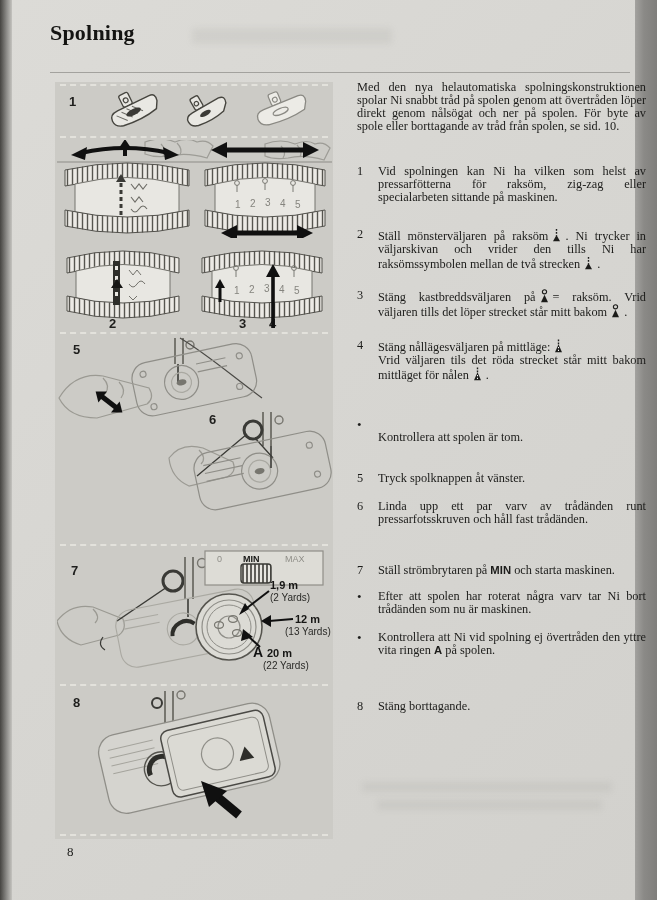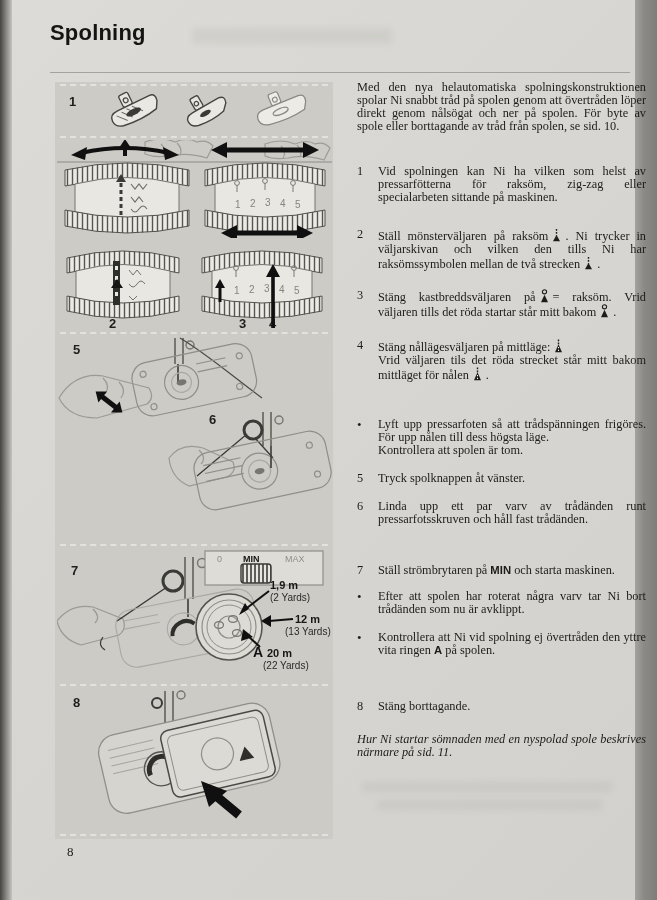--- a/index.html
+++ b/index.html
@@ -12,21 +12,21 @@
   
   .edge-left{position:absolute;left:0;top:0;width:12px;height:900px;
     background:linear-gradient(to right,#454441,#8c8b88 55%,#c4c3bf);}
   .edge-right{position:absolute;right:0;top:0;width:22px;height:900px;
     background:linear-gradient(to right,#a3a29f,#8b8a87 40%,#7f7e7b);}
   .page{position:absolute;left:12px;top:0;width:623px;height:900px;
     background:linear-gradient(135deg,#dcdbd7 0%,#d7d6d2 45%,#d2d1cd 100%);}
 
   
   .title{position:absolute;left:38px;top:20px;margin:0;
-    font-family:Liberation Sans, sans-serif;
+    font-family:Liberation Serif, serif;
     font-size:22px;font-weight:700;color:#141412;letter-spacing:.2px;}
   .rule{position:absolute;left:38px;top:72px;width:580px;height:0;
     border-top:1.5px solid #a3a29e;}
 
   
   .panel{position:absolute;left:43px;top:82px;width:278px;height:757px;
     background:#cccbc6;}
   .dashsep{position:absolute;width:268px;height:0;border-top:2px dashed #e3e2dc;}
   .panel svg{position:absolute;display:block;}
   .fig-num{font-family:"Liberation Sans","DejaVu Sans",sans-serif;
@@ -378,34 +378,34 @@
       <span class="body">Vid spolningen kan Ni ha vilken som helst av pressarfötterna för raksöm, zig-zag eller specialarbeten sittande på maskinen.</span>
     </div>
   </div>
 
   <div class="rc" style="top:228px">
     <div class="row">
       <span class="num">2</span>
       <span class="body"><span>Ställ mönsterväljaren på raksöm</span><svg class="sym" viewBox="0 0 10 16">
             <line x1="5" y1="1" x2="5" y2="9" stroke="#1c1c1a" stroke-width="1.6" stroke-dasharray="2,1.6"></line>
             <polygon points="1,15 9,15 5,8" fill="#1c1c1a"></polygon>
-          </svg><span>. Ni trycker in väljarskivan och vilken den tills Ni har raksömssymbolen mellan de två strecken</span><svg class="sym" viewBox="0 0 10 16">
+          </svg><span>. Ni trycker in väljarskivan och vrider den tills Ni har raksömssymbolen mellan de två strecken</span><svg class="sym" viewBox="0 0 10 16">
             <line x1="5" y1="1" x2="5" y2="9" stroke="#1c1c1a" stroke-width="1.6" stroke-dasharray="2,1.6"></line>
             <polygon points="1,15 9,15 5,8" fill="#1c1c1a"></polygon>
           </svg><span>.</span></span>
     </div>
   </div>
 
   <div class="rc" style="top:289px">
     <div class="row">
       <span class="num">3</span>
       <span class="body"><span>Stäng kastbreddsväljaren på</span><svg class="sym" viewBox="0 0 10 16">
             <circle cx="5" cy="3.2" r="2.4" fill="none" stroke="#1c1c1a" stroke-width="1.3"></circle>
             <polygon points="1,15 9,15 5,6.5" fill="#1c1c1a"></polygon>
-          </svg><span>= raksöm. Vrid väljaren tills det röda startar står mitt bakom</span><svg class="sym" viewBox="0 0 10 16">
+          </svg><span>= raksöm. Vrid väljaren tills det löper strecket står mitt bakom</span><svg class="sym" viewBox="0 0 10 16">
             <circle cx="5" cy="3.2" r="2.4" fill="none" stroke="#1c1c1a" stroke-width="1.3"></circle>
             <polygon points="1,15 9,15 5,6.5" fill="#1c1c1a"></polygon>
           </svg><span>.</span></span>
     </div>
   </div>
 
   <div class="rc" style="top:339px">
     <div class="row">
       <span class="num">4</span>
       <span class="body"><span>Stäng nållägesväljaren på mittläge:</span><svg class="sym" viewBox="0 0 10 16">
@@ -416,21 +416,21 @@
             <line x1="5" y1="0.5" x2="5" y2="7" stroke="#1c1c1a" stroke-width="1.6" stroke-dasharray="2,1.6"></line>
             <polygon points="1,15 9,15 5,6" fill="#1c1c1a"></polygon>
             <line x1="5" y1="9" x2="5" y2="14" stroke="#ffffff" stroke-width="1.2" stroke-dasharray="1.6,1.6"></line>
           </svg><span>.</span></span>
     </div>
   </div>
 
   <div class="rc" style="top:418px">
     <div class="row">
       <span class="bull">•</span>
-      <span class="body"><span>Lyft upp pressarfoten så att trådspänningen frigöres. För upp nålen till dess högsta läge.</span><br><span>Kontrollera att spolen är tom.</span></span>
+      <span class="body"><br><span>Kontrollera att spolen är tom.</span></span>
     </div>
   </div>
 
   <div class="rc" style="top:472px">
     <div class="row">
       <span class="num">5</span>
       <span class="body">Tryck spolknappen åt vänster.</span>
     </div>
   </div>
 
@@ -444,40 +444,37 @@
   <div class="rc" style="top:564px">
     <div class="row">
       <span class="num">7</span>
       <span class="body"><span>Ställ strömbrytaren på</span> <span class="b-sans">MIN</span> <span>och starta maskinen.</span></span>
     </div>
   </div>
 
   <div class="rc" style="top:590px">
     <div class="row">
       <span class="bull">•</span>
-      <span class="body">Efter att spolen har roterat några varv tar Ni bort trådänden som nu är avklippt.</span>
+      <span class="body">Efter att spolen har roterat några varv tar Ni bort trådänden som nu är maskinen.</span>
     </div>
   </div>
 
   <div class="rc" style="top:631px">
     <div class="row">
       <span class="bull">•</span>
       <span class="body"><span>Kontrollera att Ni vid spolning ej övertråden den yttre vita ringen</span> <span class="b-sans">A</span> <span>på spolen.</span></span>
     </div>
   </div>
 
   <div class="rc" style="top:700px">
     <div class="row">
       <span class="num">8</span>
       <span class="body">Stäng borttagande.</span>
     </div>
   </div>
 
-  <div class="rc note" style="top:733px">
-    <span>Hur Ni startar sömnaden med en nyspolad spole beskrives närmare på sid. 11.</span>
-  </div>
 
   <div class="ghost" style="left:350px;top:782px;width:250px;height:10px"></div>
   <div class="ghost" style="left:365px;top:800px;width:225px;height:10px"></div>
   <div class="ghost" style="left:180px;top:28px;width:200px;height:16px"></div>
 
   <div class="pagenum">8</div>
 </div>
 
 </body></html>

